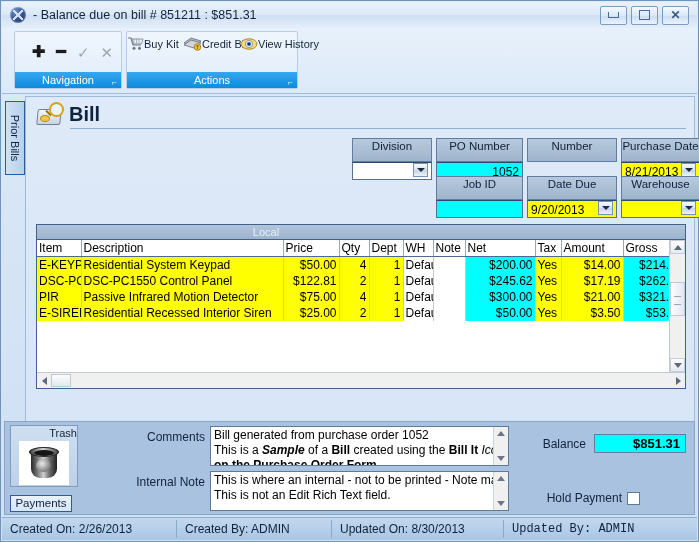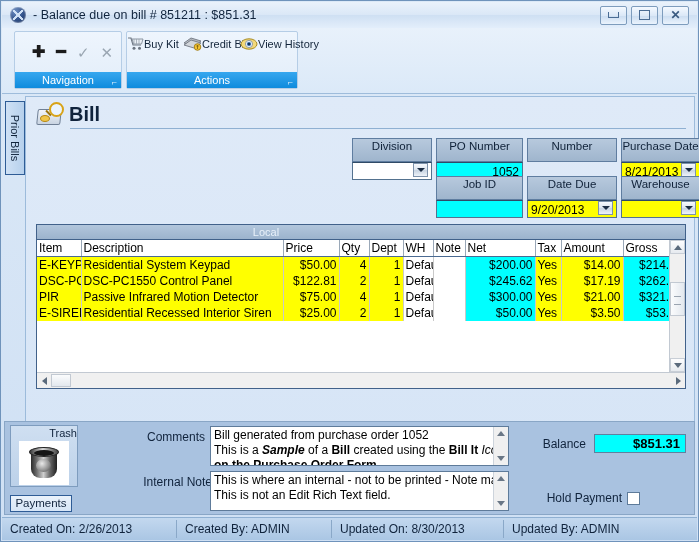--- a/index.html
+++ b/index.html
@@ -583,21 +583,21 @@
       <div class="sb">
         <div class="a u">
             <i></i>
           </div>
         <div class="a d">
             <i></i>
           </div>
       </div>
     </div>
 
-    <div class="lbl-right" style="position:absolute;left:102px;top:53px;width:105px;">Internal Note</div>
+    <div class="lbl-right" style="position:absolute;left:95px;top:53px;width:105px;">Internal Note</div>
 
     <div class="memo" style="left:205px;top:49px;width:299px;height:40px;">
       <div class="txt">
         <div class="ln">This is where an internal - not to be printed - Note may be entered</div>
         <div class="ln">This is not an Edit Rich Text field.</div>
       </div>
       <div class="sb">
         <div class="a u">
             <i></i>
           </div>
@@ -617,16 +617,16 @@
       <span class="hold-box"></span>
     </div>
 
     <div class="paytab">Payments</div>
   </div>
 
   <div class="statusbar">
     <div class="scell" style="width:175px;">Created On: 2/26/2013</div>
     <div class="scell" style="width:155px;">Created By: ADMIN</div>
     <div class="scell" style="width:172px;">Updated On: 8/30/2013</div>
-    <div class="scell" style="flex:1;">Updated By: ADMIN</div>
+    <div class="scell" style="flex:1;font-family:Liberation Mono, monospace;">Updated By: ADMIN</div>
   </div>
 
 </div>
 
 </body></html>

